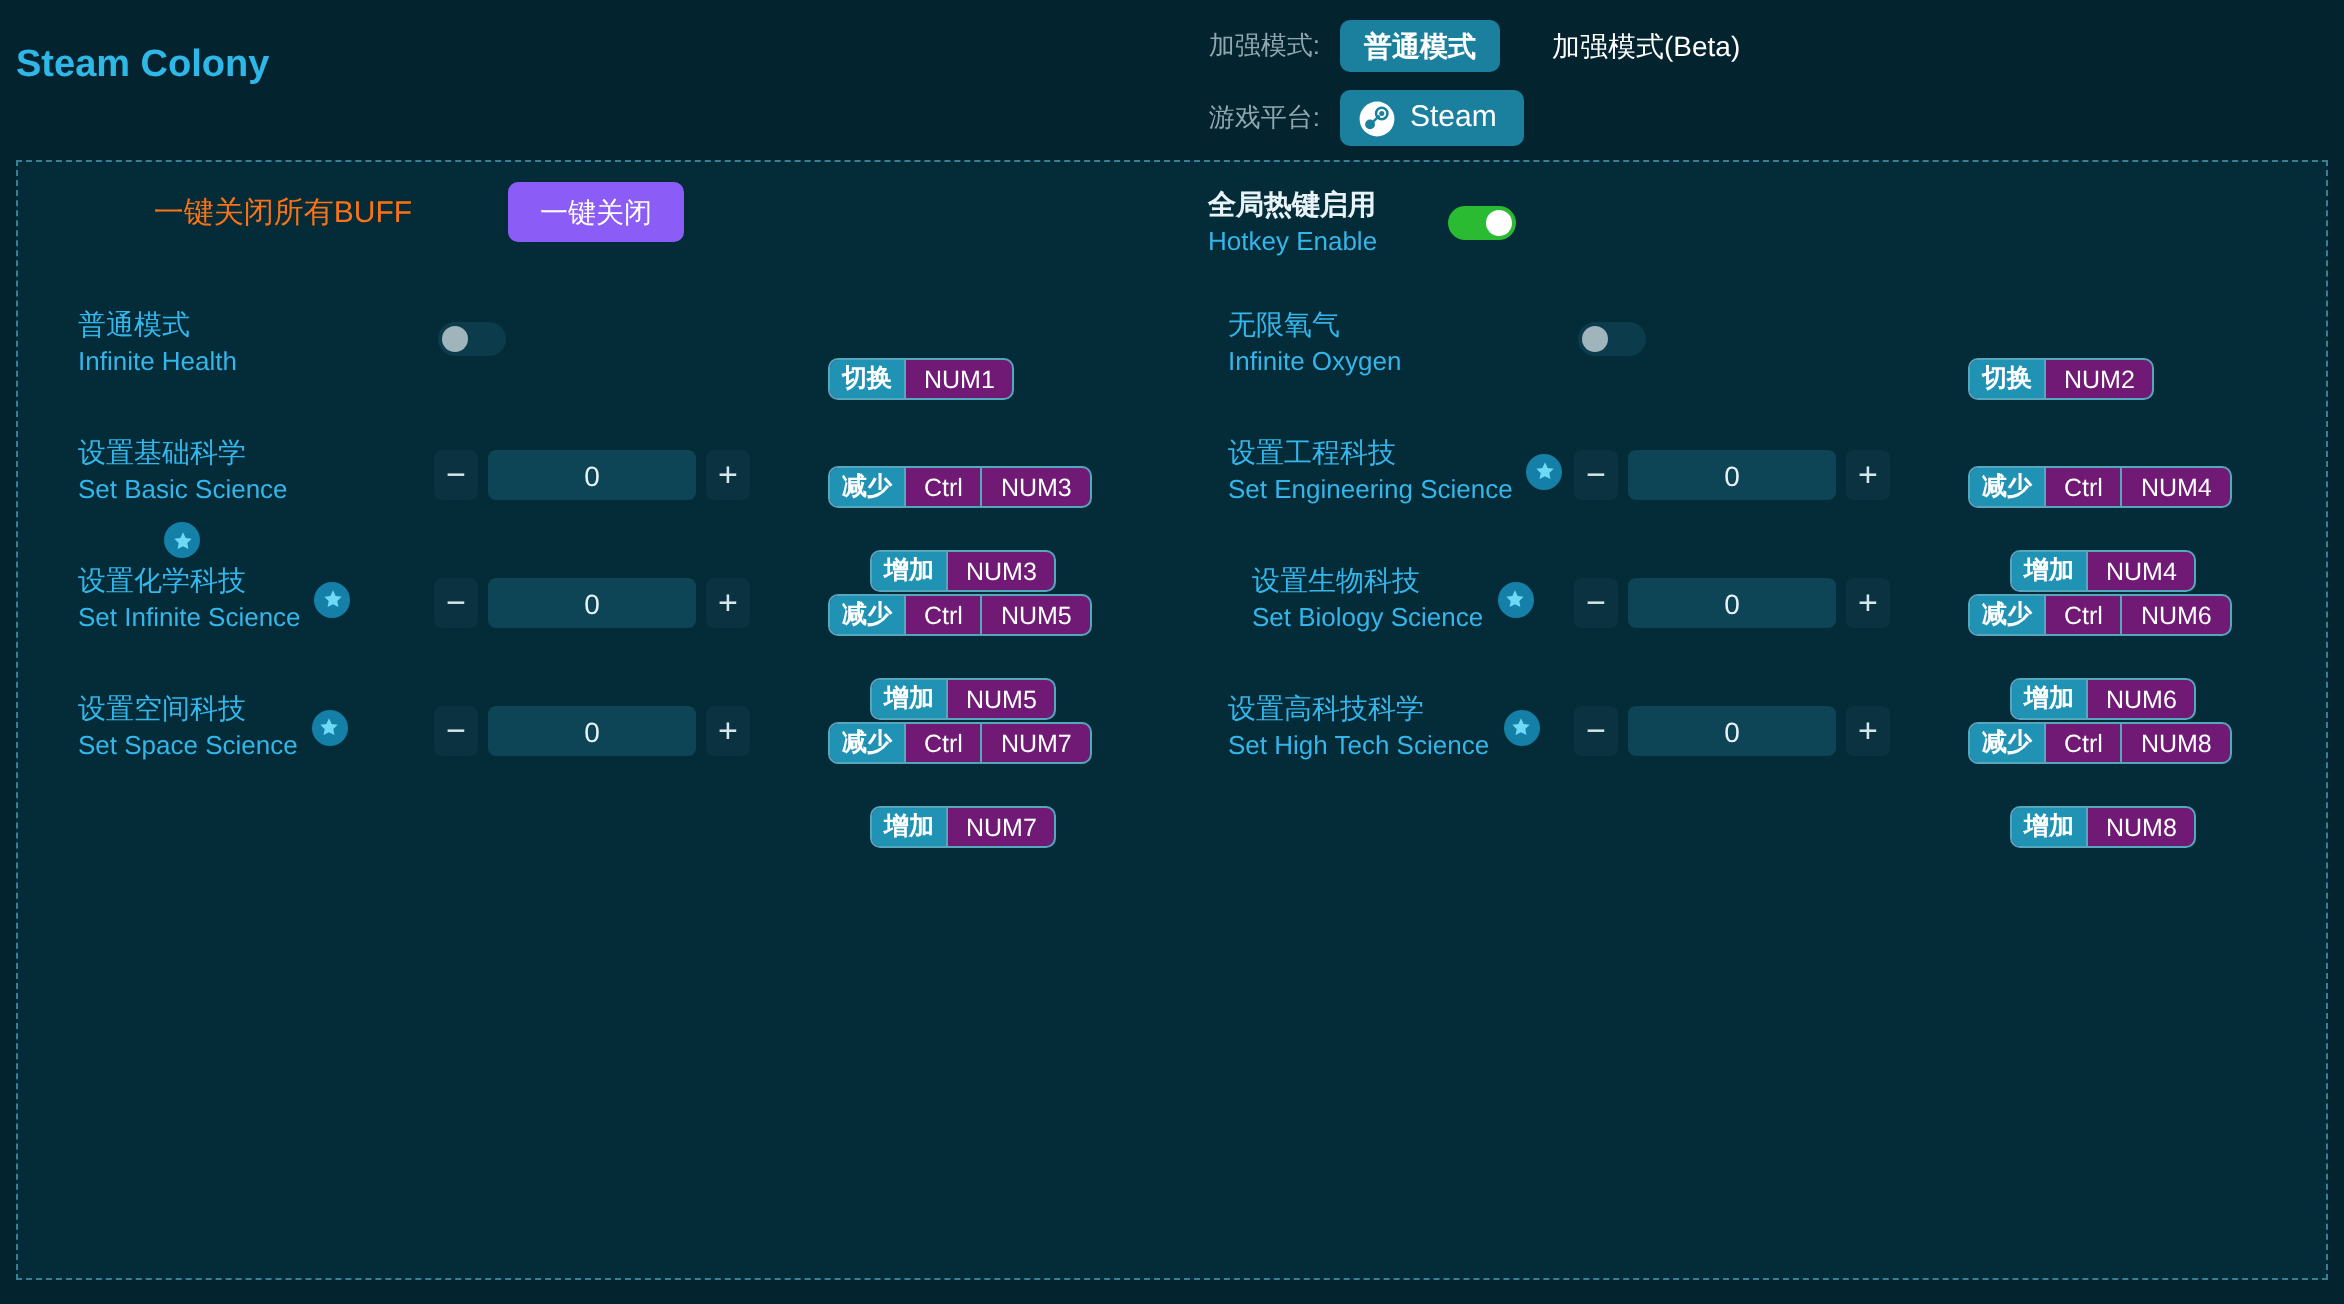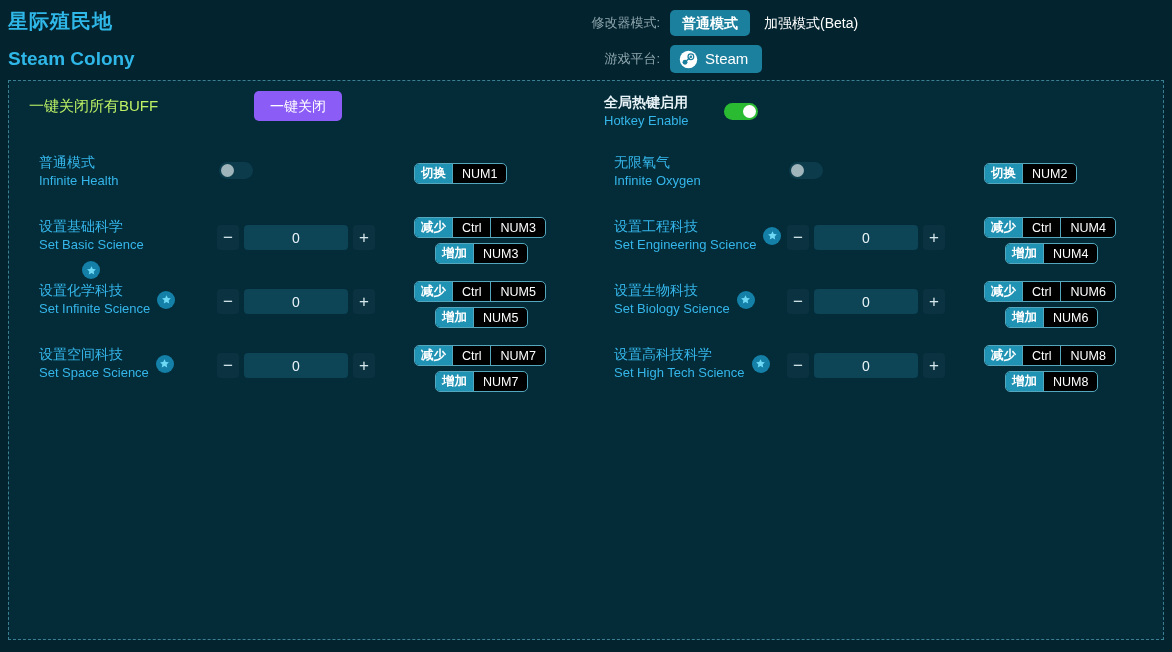--- a/index.html
+++ b/index.html
@@ -28,21 +28,21 @@
   .hdr-label {
     color: #8fa6ad; font-size: 13px; width: 80px; text-align: right;
     margin-right: 10px; white-space: nowrap;
   }
   .mode-btn {
     background: #1b7f9e; color: #ffffff; font-size: 14px; font-weight: bold;
     border-radius: 5px; padding: 4px 12px; line-height: 18px; white-space: nowrap;
     cursor: pointer;
   }
   .mode-btn.alt {
-    background: transparent; color: #ffffff; font-weight: normal; padding-left: 14px; text-align: center;
+    background: transparent; color: #ffffff; font-weight: normal; padding-left: 26px; text-align: center;
   }
   .steam-btn {
     background: #1b7f9e; color: #ffffff; font-size: 15px; border-radius: 5px;
     padding: 4px 14px 4px 9px; display: flex; align-items: center; gap: 7px;
     cursor: pointer; line-height: 20px;
   }
   .steam-icon { width: 19px; height: 19px; display: block; }
 
   
   .panel {
@@ -84,58 +84,57 @@
   }
   .num-field {
     width: 104px; height: 25px; background: #0d4456; border-radius: 4px;
     color: #e9f4f8; font-size: 14px; display: flex; align-items: center;
     justify-content: center; cursor: text;
   }
 
   
   .hk {
     display: inline-flex; align-items: stretch; border: 1px solid #55a7bd;
-    border-radius: 5px; overflow: hidden; height: 21px; background: #000000;
+    border-radius: 5px; overflow: hidden; height: 21px; background: #701a75; margin-top: 16px;
   }
   .hk .tag {
     background: #2092b3; color: #ffffff; font-size: 12.5px; font-weight: bold;
     padding: 0 6px; display: flex; align-items: center; white-space: nowrap;
   }
   .hk .key {
     color: #ffffff; font-size: 12.5px; padding: 0 9px; display: flex;
     align-items: center; white-space: nowrap; border-left: 1px solid #55a7bd;
   }
   .hk .key:first-of-type { border-left: none; }
   .hk-stack { display: flex; flex-direction: column; gap: 5px; align-items: flex-start; }
 
   
   .close-row { position: absolute; left: 20px; top: 10px; display: flex; align-items: center; }
-  .close-row .txt { color: #bef264; font-size: 15px; width: 225px; }
+  .close-row .txt { color: #f97316; font-size: 15px; width: 225px; text-align: center; }
   .close-btn {
     background: #8b5cf6; color: #ffffff; font-size: 14px; border-radius: 5px;
     padding: 7px 16px; cursor: pointer; line-height: 16px;
   }
   .hotkey-row { position: absolute; left: 595px; top: 12px; display: flex; align-items: center; }
   .hotkey-row .label-wrap { width: 120px; }
   .hotkey-row .label-cn { color: #e8f3f7; font-weight: bold; font-size: 14px; }
 </style>
 </head>
 <body>
 
 <div id="app">
 
   <div class="header">
     <div class="title-block">
-      <div class="title-cn">星际殖民地</div>
       <div class="title-en">Steam Colony</div>
     </div>
 
     <div class="hdr-rows">
       <div class="hdr-row">
-        <div class="hdr-label">修改器模式:</div>
+        <div class="hdr-label">加强模式:</div>
         <div class="mode-btn">普通模式</div>
         <div class="mode-btn alt">加强模式(Beta)</div>
       </div>
       <div class="hdr-row">
         <div class="hdr-label">游戏平台:</div>
         <div class="steam-btn">
           <span class="steam-icon">
             <svg viewBox="0 0 24 24" width="19" height="19">
               <circle cx="12" cy="12" r="11" fill="#ffffff"></circle>
               <circle cx="15" cy="8.5" r="3.6" fill="none" stroke="#1b7f9e" stroke-width="1.6"></circle>
@@ -318,21 +317,21 @@
               <span class="key">Ctrl</span>
               <span class="key">NUM4</span>
             </div>
             <div class="hk" style="margin-left: 21px;">
               <span class="tag">增加</span>
               <span class="key">NUM4</span>
             </div>
           </div>
         </div>
         <div class="colrow" style="top: 200px; left: 595px; width: 545px; height: 56px;">
-          <div style="position: absolute; left: 10px; top: 0px; display: flex; align-items: center; gap: 7px;">
+          <div style="position: absolute; left: 22px; top: 0px; display: flex; align-items: center; gap: 7px;">
             <div class="label-wrap">
               <div class="label-cn">设置生物科技</div>
               <div class="label-en">Set Biology Science</div>
             </div>
             <span class="star-badge">
               <svg viewBox="0 0 24 24">
                 <path fill="#6fd9f5" d="M12 2.5l2.9 6.1 6.6.9-4.8 4.6 1.2 6.6L12 17.6 6.1 20.7l1.2-6.6L2.5 9.5l6.6-.9z"></path>
               </svg>
             </span>
           </div>

